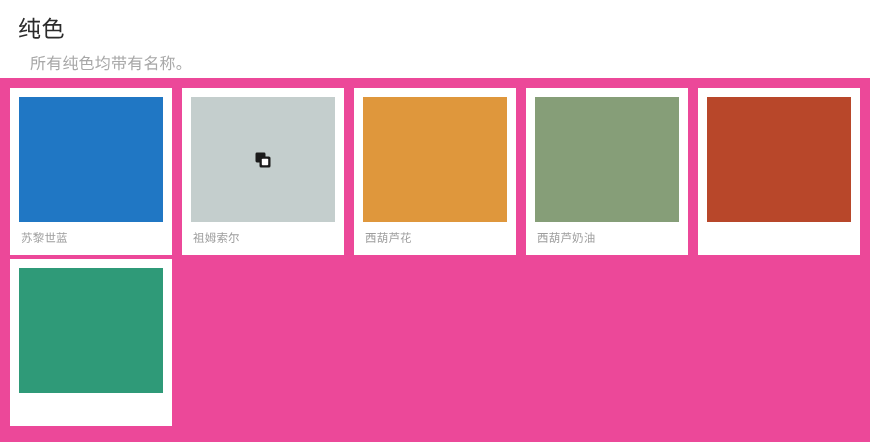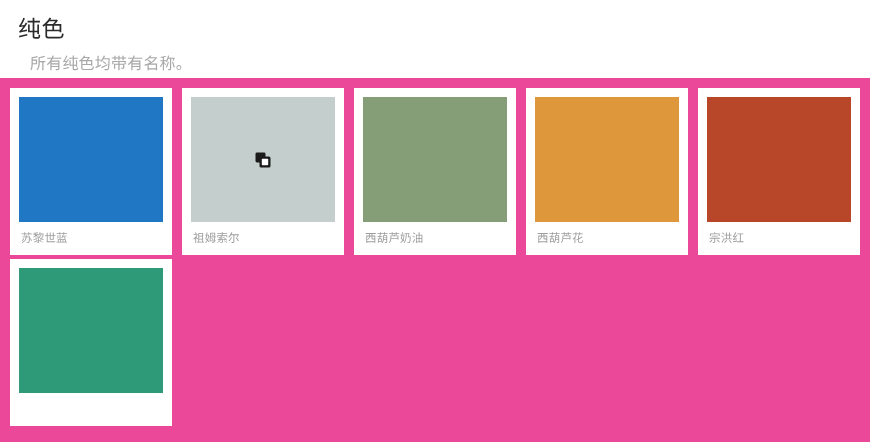--- a/index.html
+++ b/index.html
@@ -114,29 +114,28 @@
             <svg viewBox="0 0 20 20" width="20" height="20">
               <rect x="2.5" y="2.5" width="10" height="10" rx="1.4" ry="1.4" fill="#1b1b1b"></rect>
               <rect x="6.5" y="6.5" width="11" height="11" rx="1.6" ry="1.6" fill="#1b1b1b"></rect>
               <rect x="8.8" y="8.8" width="6.4" height="6.4" rx="0.8" ry="0.8" fill="#ffffff"></rect>
             </svg>
           </span>
         </div>
         <div class="swatch-label">祖姆索尔</div>
       </div>
       <div class="swatch-card">
+        <div class="swatch-color" style="background: rgb(223, 151, 60);"></div>
+        <div class="swatch-label">西葫芦花</div>
+      </div>
+      <div class="swatch-card">
         <div class="swatch-color" style="background: rgb(134, 158, 120);"></div>
         <div class="swatch-label">西葫芦奶油</div>
       </div>
       <div class="swatch-card">
-        <div class="swatch-color" style="background: rgb(223, 151, 60);"></div>
-        <div class="swatch-label">西葫芦花</div>
-      </div>
-      <div class="swatch-card">
         <div class="swatch-color" style="background: rgb(184, 71, 42);"></div>
-        <div class="swatch-label">宗洪红</div>
       </div>
       <div class="swatch-card">
         <div class="swatch-color" style="background: rgb(47, 154, 120);"></div>
       </div>
     </div>
 
 </div>
 
 </body></html>

